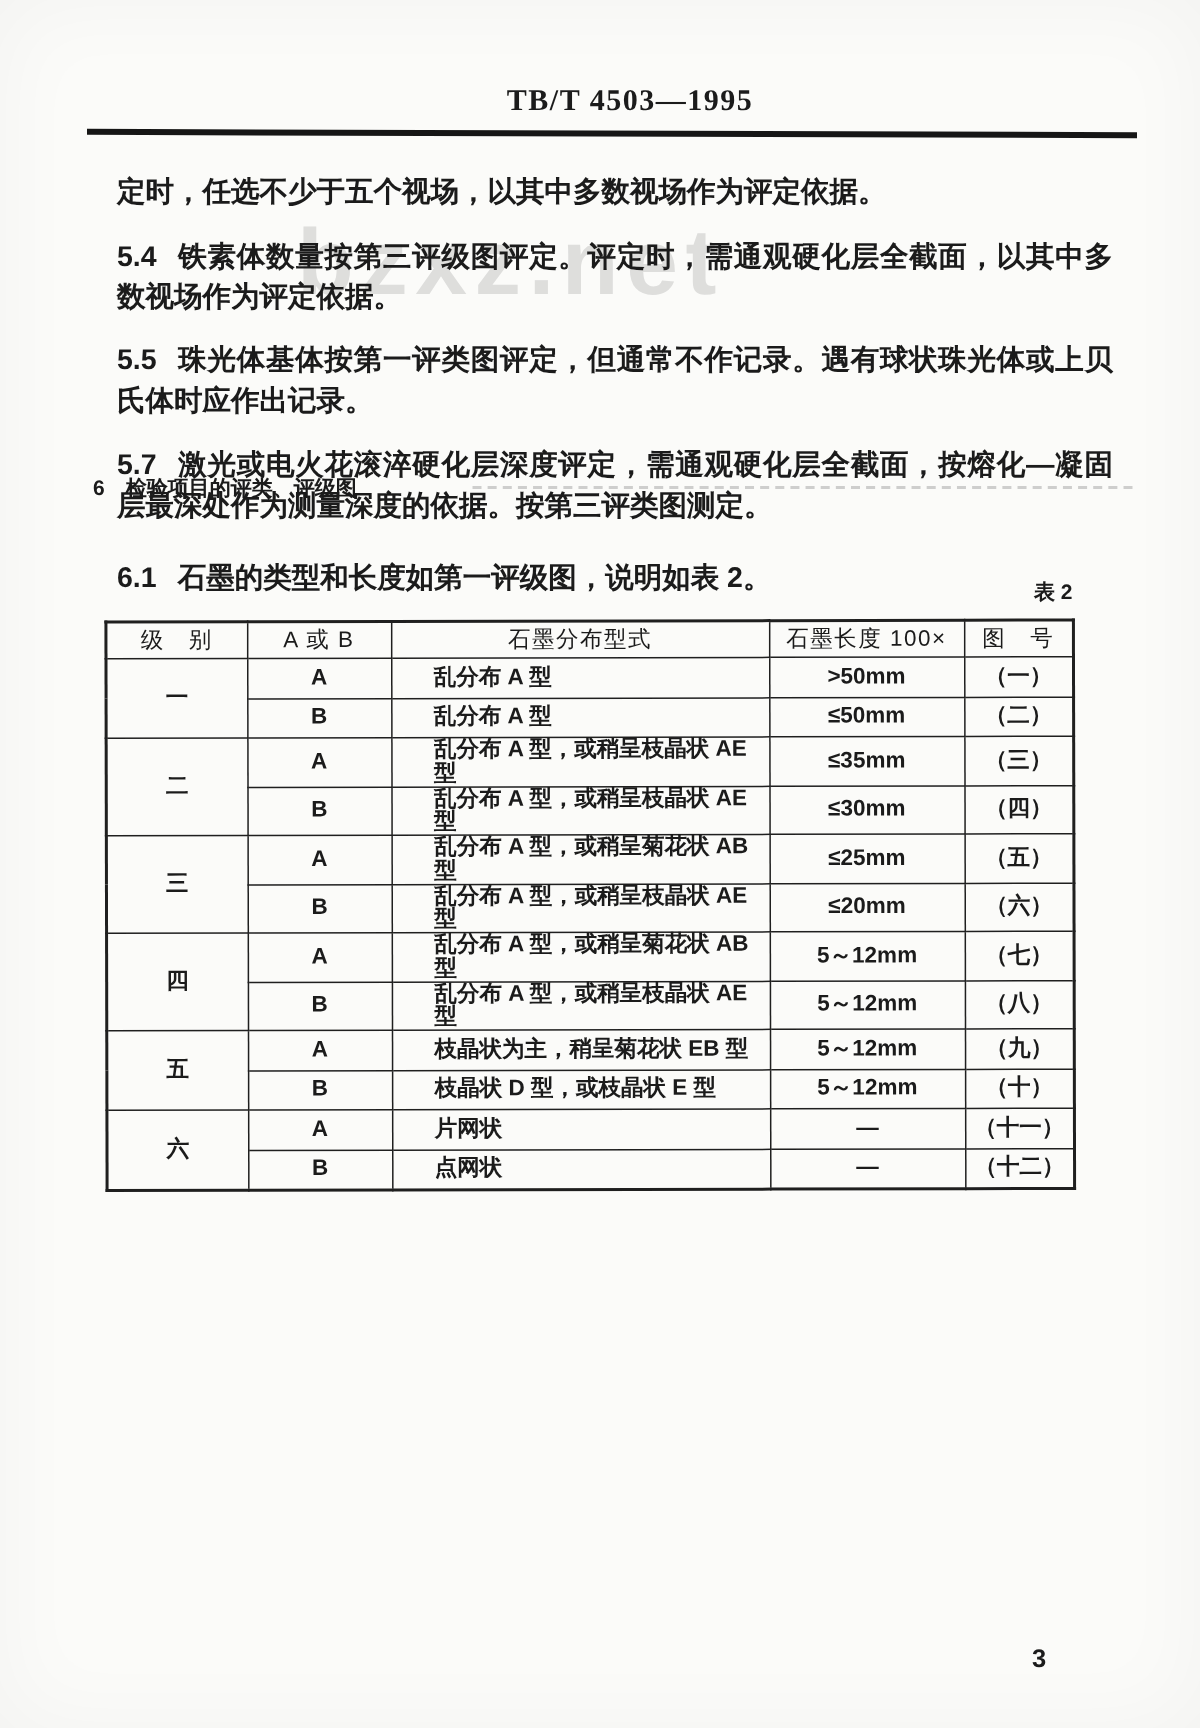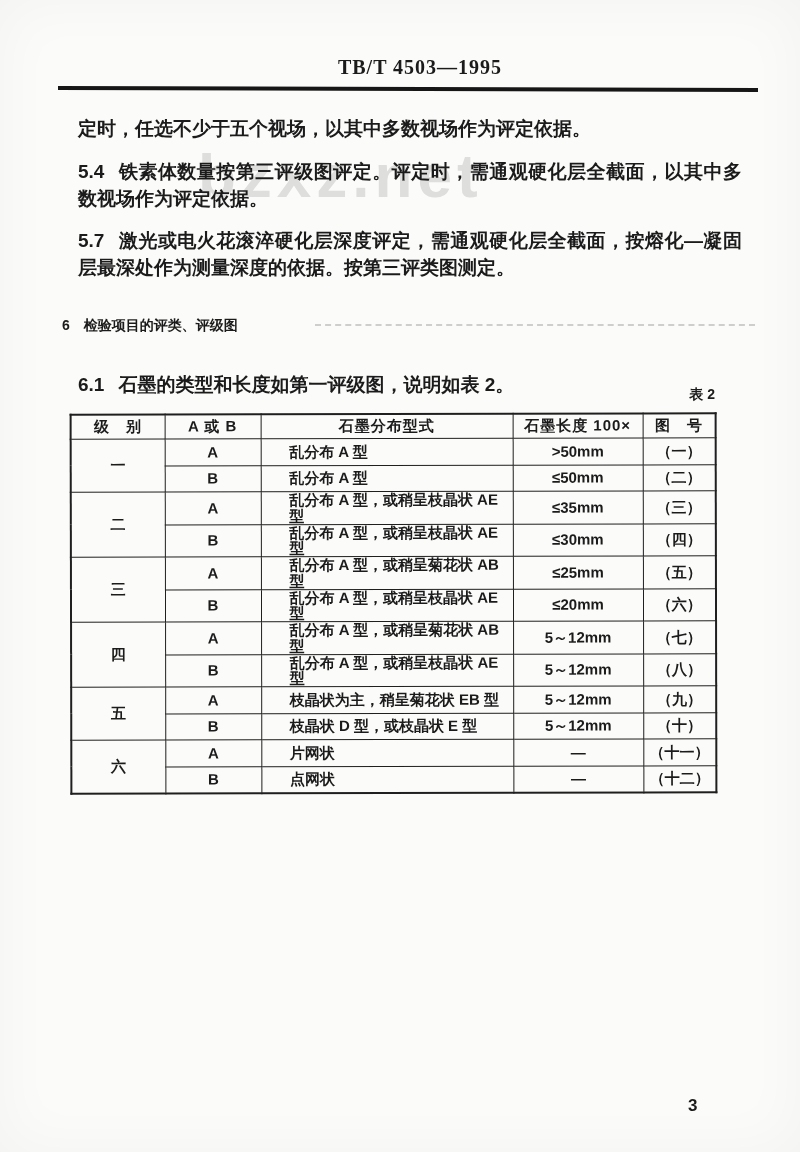--- a/index.html
+++ b/index.html
@@ -64,21 +64,21 @@
     width:645px;
     font-size:15px;font-weight:600;
     transform:rotate(-0.12deg);
     z-index:1;
   }
   .grade-table,.grade-table th,.grade-table td{
     border:1.6px solid #1f1f1f;
   }
   .grade-table{border-width:2.5px;}
   .grade-table th{
-    height:23px;font-weight:700;padding:0;
+    height:23px;font-weight:400;padding:0;
     letter-spacing:1px;
   }
   .grade-table td{
     height:25.5px;text-align:center;padding:0;line-height:1.05;
   }
   .grade-table td.dist{text-align:left;padding-left:28px;}
   .page-number{
     position:absolute;left:688px;top:1096px;
     font-size:17px;font-weight:600;
     z-index:1;
@@ -91,20 +91,21 @@
 
   <div class="watermark">bzxz.net</div>
 
   <div class="doc-header">TB/T 4503—1995</div>
   <div class="header-rule"></div>
 
   <div class="body-block">
     <p class="para">定时，任选不少于五个视场，以其中多数视场作为评定依据。</p>
     <div id="clauses">
         <p class="para"><span class="num">5.4</span><span>铁素体数量按第三评级图评定。评定时，需通观硬化层全截面，以其中多数视场作为评定依据。</span></p>
+        <p class="para"><span class="num">5.5</span><span>珠光体基体按第一评类图评定，但通常不作记录。遇有球状珠光体或上贝氏体时应作出记录。</span></p>
         <p class="para"><span class="num">5.7</span><span>激光或电火花滚淬硬化层深度评定，需通观硬化层全截面，按熔化—凝固层最深处作为测量深度的依据。按第三评类图测定。</span></p>
       </div>
   </div>
 
   <div class="artifact-dashes"></div>
 
   <div class="section-heading">
     <span class="num">6</span><span>检验项目的评类、评级图</span>
   </div>
 

